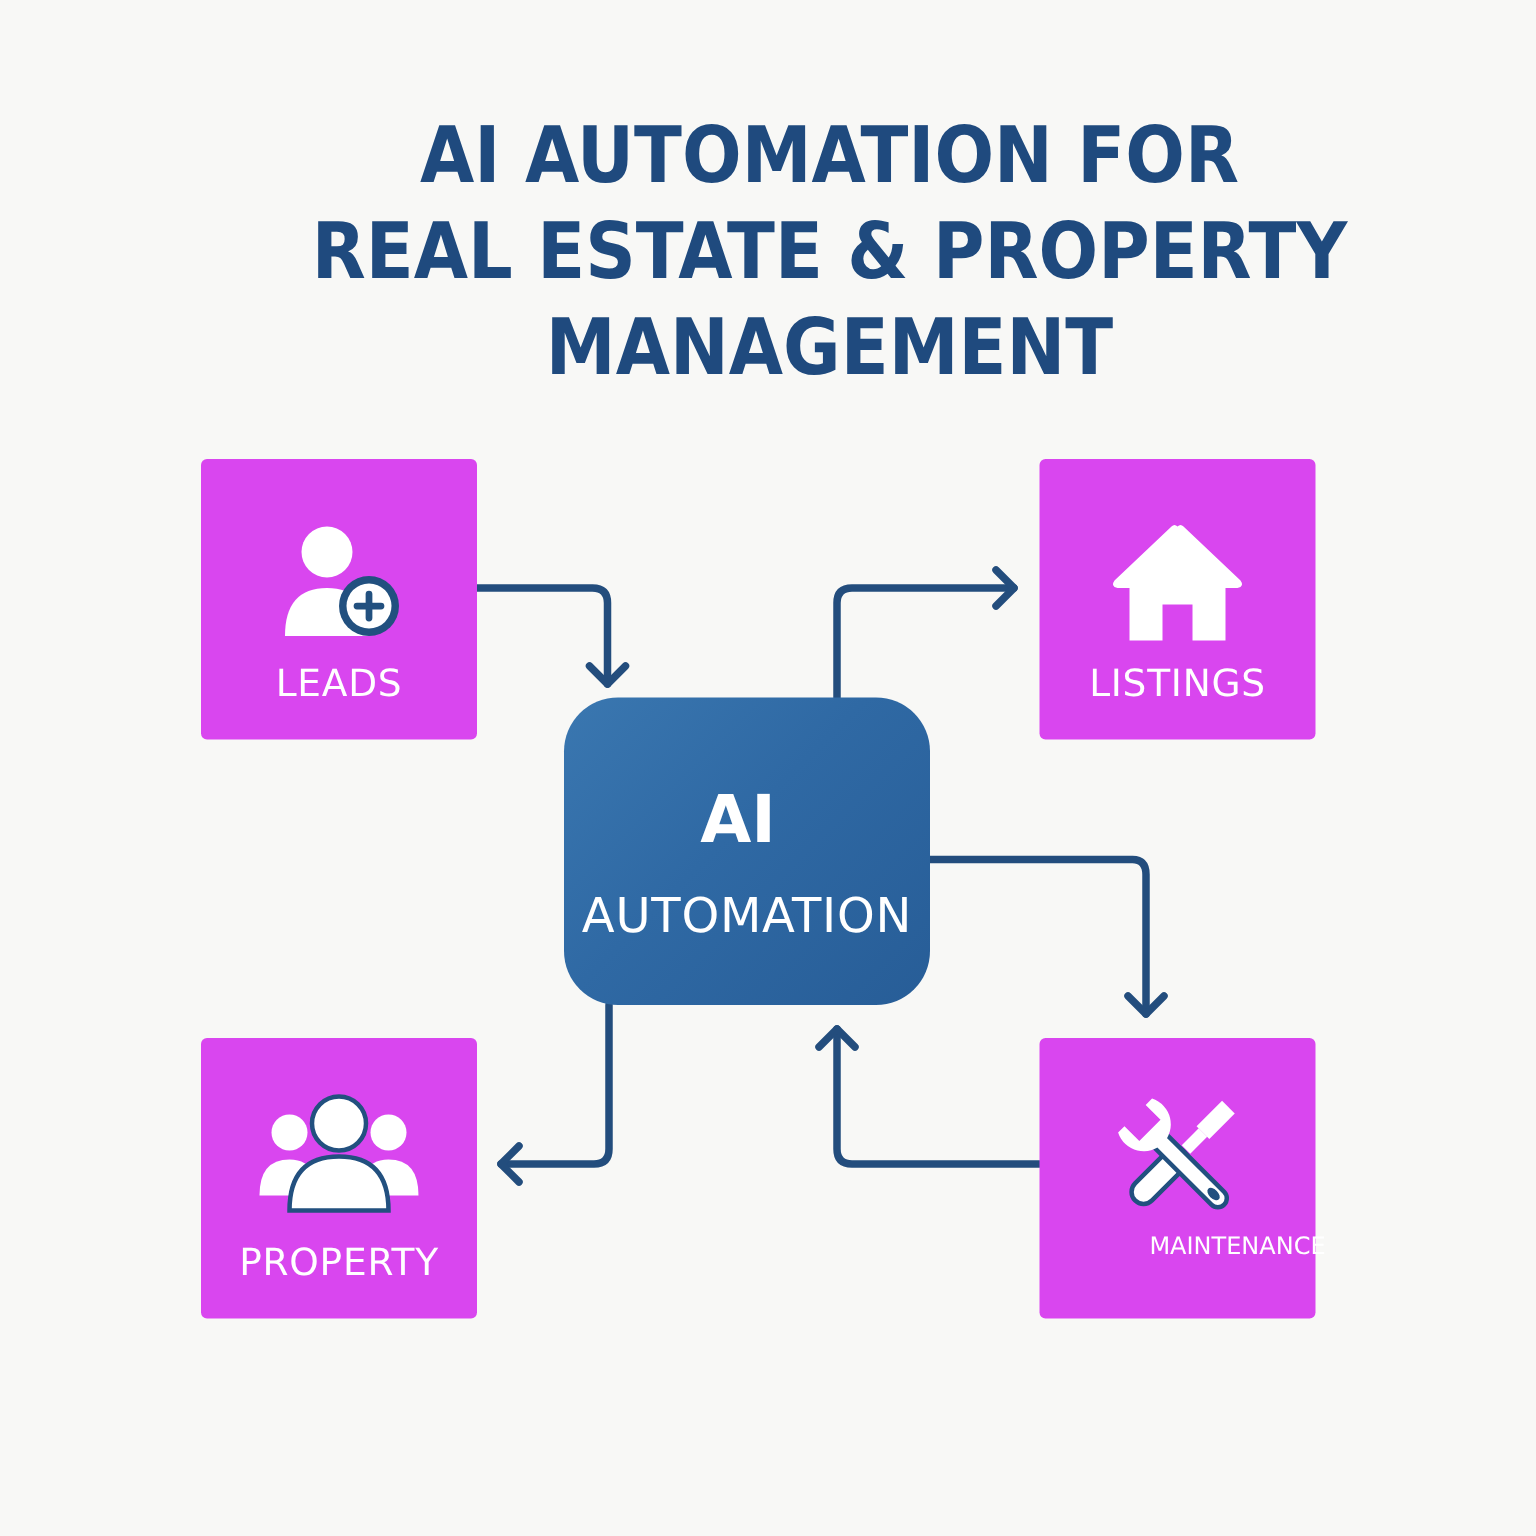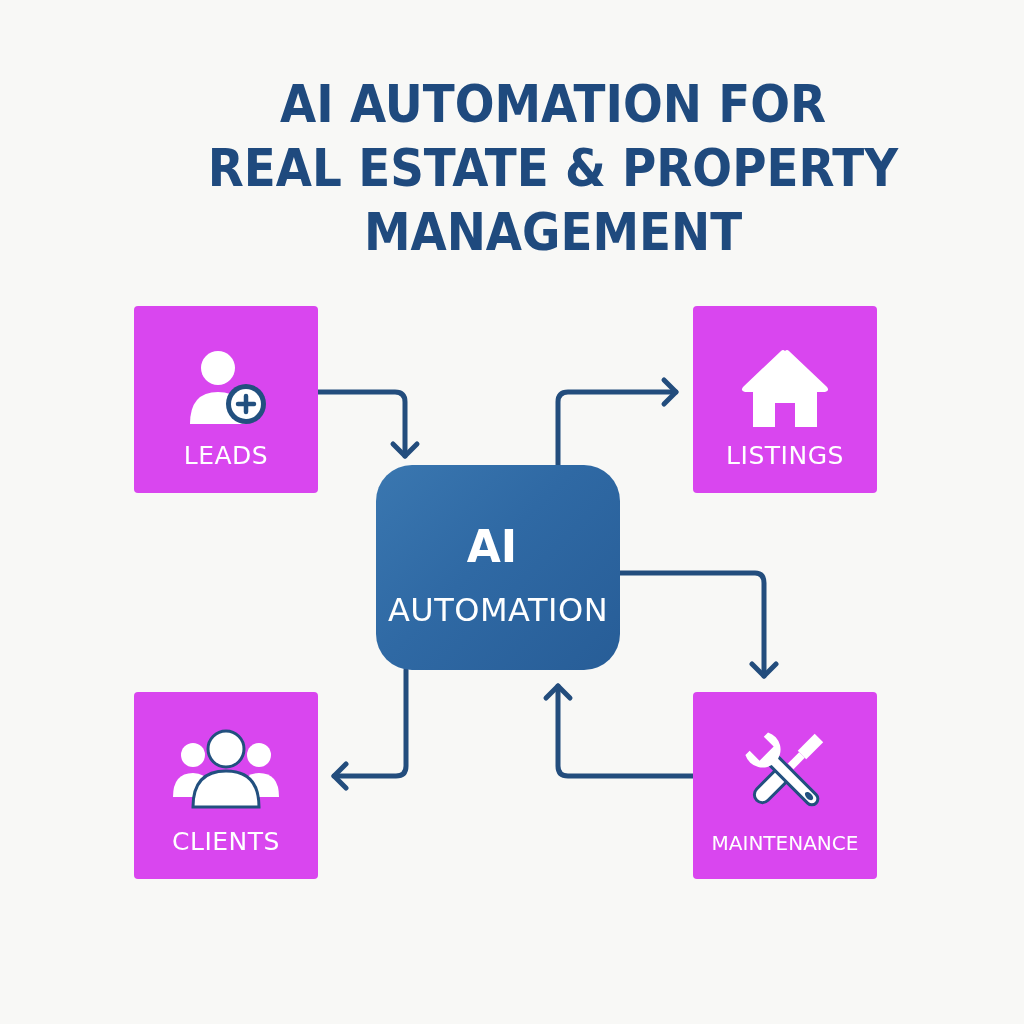--- a/index.html
+++ b/index.html
@@ -57,23 +57,24 @@
       left: 0;
       width: 184px;
       top: 135px;
       text-align: center;
       color: #ffffff;
       font-family: "DejaVu Sans", sans-serif;
       font-size: 25px;
       letter-spacing: 0.5px;
     }
     .node .label.small {
-      font-size: 20px;
-      top: 139px;
+      font-size: 16px;
+      top: 129px;
       letter-spacing: 0px;
+      margin-left: 40px;
     }
     #node-leads { left: 134px; top: 306px; }
     #node-listings { left: 693px; top: 306px; }
     #node-clients { left: 134px; top: 692px; }
     #node-maintenance { left: 693px; top: 692px; }
 
     .center {
       position: absolute;
       left: 376px;
       top: 465px;
@@ -171,21 +172,21 @@
     <div class="icon">
       <svg width="110" height="90" viewBox="0 0 110 90">
         <circle cx="22" cy="28" r="12" fill="#ffffff"></circle>
         <path d="M2 70 Q2 46 22 46 Q34 46 38 56 L30 70 Z" fill="#ffffff"></path>
         <circle cx="88" cy="28" r="12" fill="#ffffff"></circle>
         <path d="M108 70 Q108 46 88 46 Q76 46 72 56 L80 70 Z" fill="#ffffff"></path>
         <circle cx="55" cy="22" r="18" fill="#ffffff" stroke="#22507f" stroke-width="3"></circle>
         <path d="M22 80 Q22 44 55 44 Q88 44 88 80 Z" fill="#ffffff" stroke="#22507f" stroke-width="3"></path>
       </svg>
     </div>
-    <div class="label">CLIENTS</div>
+    <div class="label">PROPERTY</div>
   </div>
 
   <div class="node" id="node-maintenance">
     <div class="icon">
       <svg width="100" height="100" viewBox="0 0 100 100">
 
         <g transform="rotate(45 50 50)">
           <rect x="44" y="2" width="12" height="24" fill="#ffffff"></rect>
           <rect x="46" y="26" width="8" height="16" fill="#ffffff"></rect>
           <rect x="42" y="44" width="16" height="46" rx="8" fill="#ffffff" stroke="#22507f" stroke-width="3"></rect>

